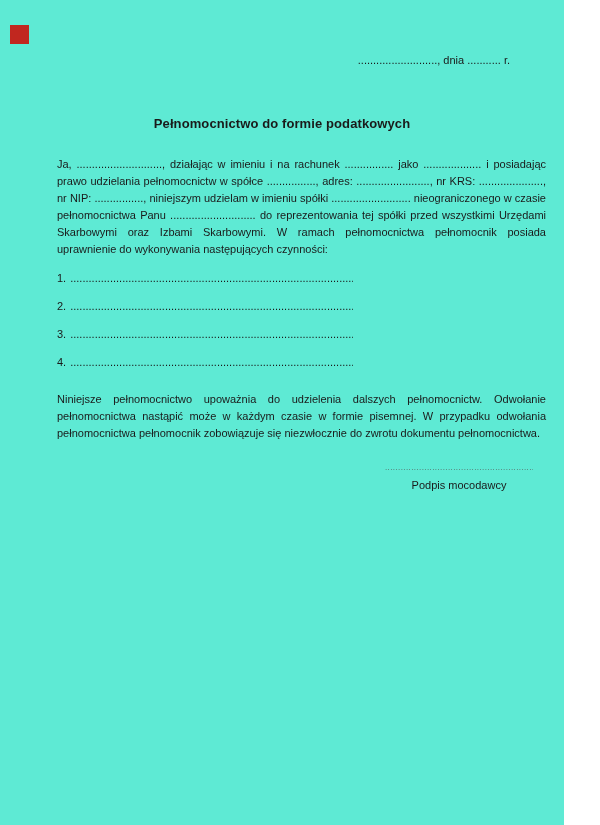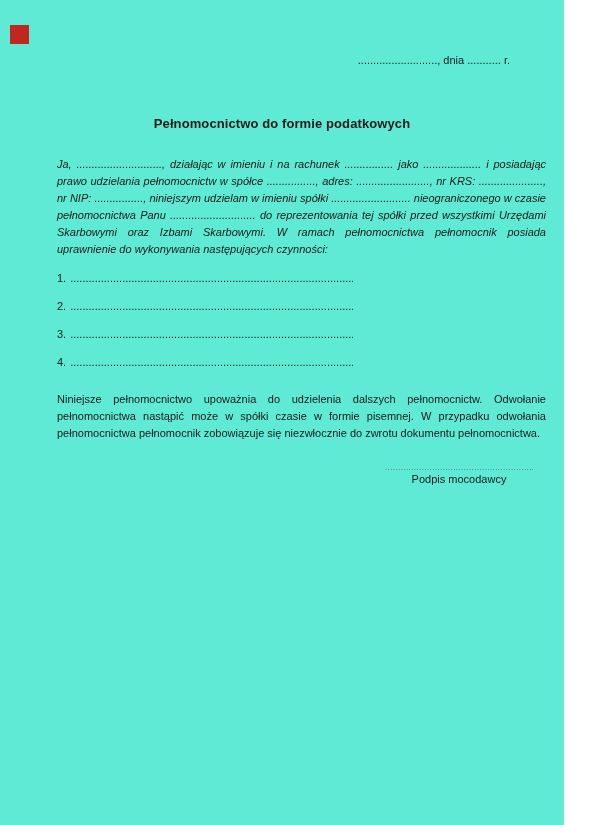--- a/index.html
+++ b/index.html
@@ -44,21 +44,21 @@
     letter-spacing: 0.1px;
   }
   .para {
     position: absolute;
     left: 57px;
     width: 489px;
     font-size: 11px;
     line-height: 17px;
     text-align: justify;
   }
-  .para-1 { top: 156px; font-style: italic; }
+  .para-1 { top: 156px; }
   .para-closing { top: 391px; }
   .list {
     position: absolute;
     left: 57px;
     top: 270px;
     width: 489px;
     font-size: 11px;
   }
   .list-item {
     height: 17px;
@@ -79,21 +79,21 @@
   .signature-dots {
     font-size: 8px;
     line-height: 10px;
     color: #555555;
     white-space: nowrap;
     overflow: hidden;
     width: 148px;
     letter-spacing: 0.4px;
   }
   .signature-label {
-    margin-top: 0;
+    margin-top: 6px;
     font-size: 11px;
     line-height: 13px;
   }
 </style>
 </head>
 <body>
 
 <div class="page">
 
   <div class="logo-square"></div>
@@ -112,20 +112,20 @@
       <span class="num">2.</span><span>...............................................................................................</span>
     </div>
     <div class="list-item">
       <span class="num">3.</span><span>...............................................................................................</span>
     </div>
     <div class="list-item">
       <span class="num">4.</span><span>...............................................................................................</span>
     </div>
   </div>
 
-  <div class="para para-closing">Niniejsze pełnomocnictwo upoważnia do udzielenia dalszych pełnomocnictw. Odwołanie pełnomocnictwa nastąpić może w spółki czasie w formie pisemnej. W przypadku odwołania pełnomocnictwa pełnomocnik zobowiązuje się niezwłocznie do zwrotu dokumentu pełnomocnictwa.</div>
+  <div class="para para-closing">Niniejsze pełnomocnictwo upoważnia do udzielenia dalszych pełnomocnictw. Odwołanie pełnomocnictwa nastąpić może w każdym czasie w formie pisemnej. W przypadku odwołania pełnomocnictwa pełnomocnik zobowiązuje się niezwłocznie do zwrotu dokumentu pełnomocnictwa.</div>
 
   <div class="signature">
     <div class="signature-dots">......................................................................</div>
     <div class="signature-label">Podpis mocodawcy</div>
   </div>
 
 </div>
 
 </body></html>

